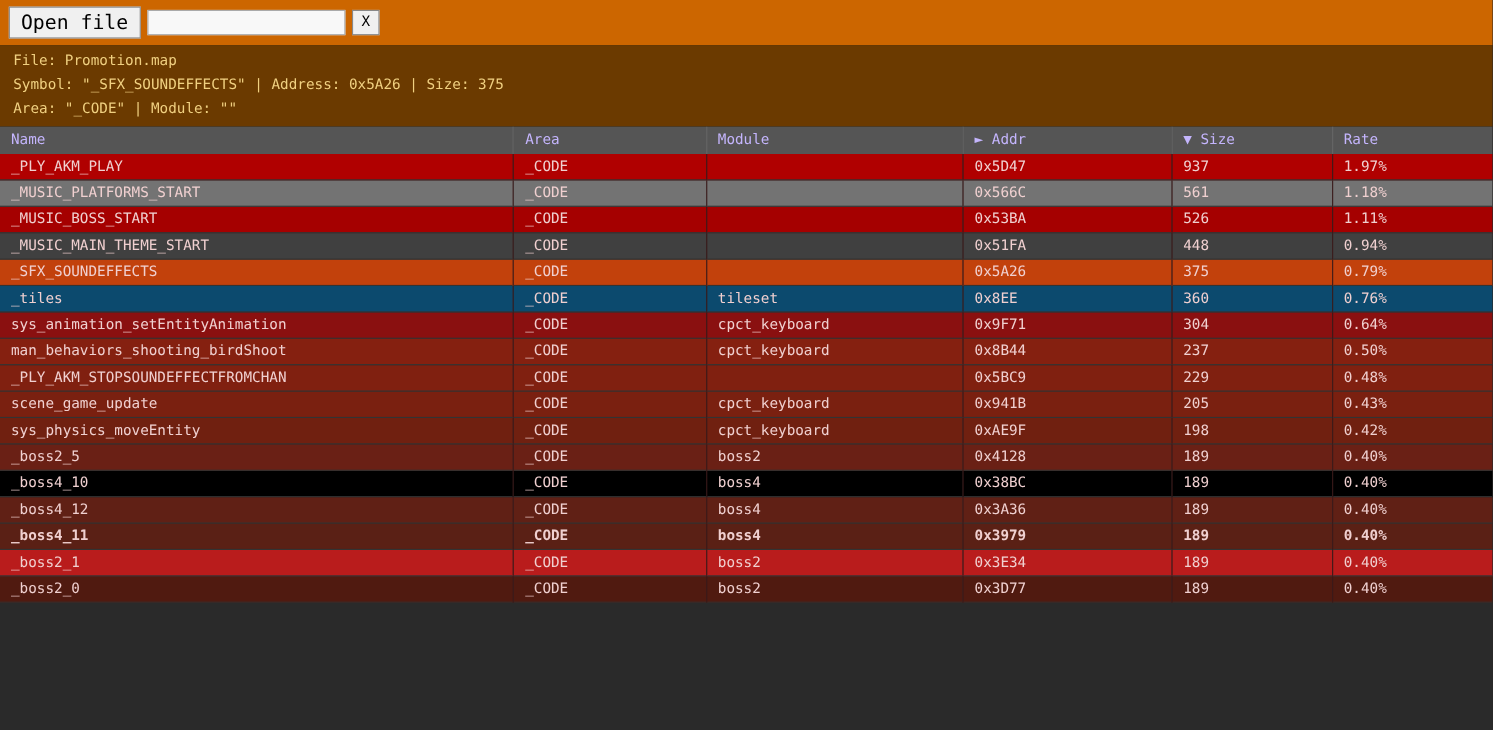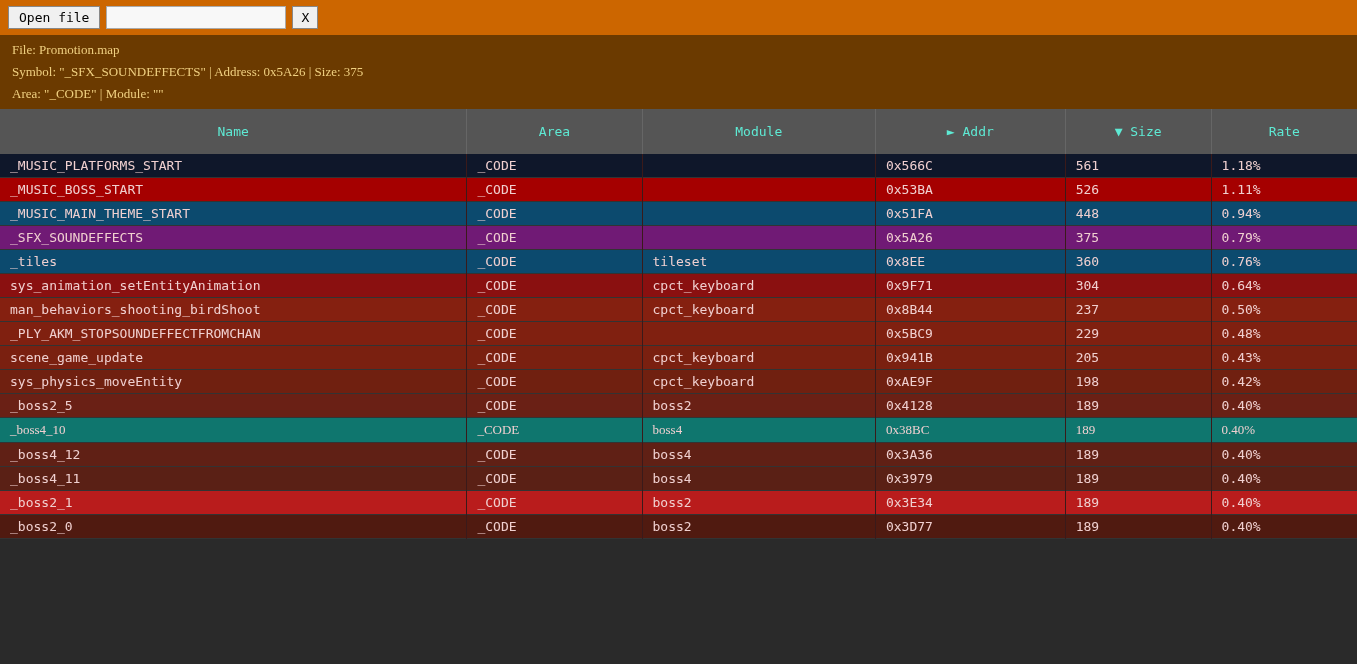--- a/index.html
+++ b/index.html
@@ -15,21 +15,21 @@
       background: #cc6600;
       padding: 6px 8px;
       display: flex;
       align-items: center;
       gap: 6px;
     }
     #open-file-btn {
       background: #f0f0f0;
       border: 1px solid #888;
       padding: 3px 10px;
-      font-size: 13px;
+      font-size: 18px;
       cursor: pointer;
       font-family: monospace;
     }
     #search-input {
       background: #f8f8f8;
       border: 1px solid #aaa;
       padding: 3px 6px;
       font-size: 13px;
       width: 180px;
       font-family: monospace;
@@ -44,77 +44,76 @@
     }
     #stats-text {
       color: #fff;
       font-size: 13px;
     }
 
     
     #info-section {
       background: #6b3a00;
       padding: 4px 12px;
-      font-family: Liberation Serif, serif;
     }
     .info-line {
       color: #f0d080;
       font-size: 13px;
       line-height: 1.7;
     }
 
     
     #table-container {
       overflow-y: auto;
       max-height: calc(664px - 130px);
     }
     table {
       width: 100%;
       border-collapse: collapse;
     }
     thead tr {
       background: #555;
     }
     thead th {
-      text-align: center;
-      padding: 15px 10px;
-      color: #5eead4;
+      text-align: left;
+      padding: 5px 10px;
+      color: #c4b5fd;
       font-weight: normal;
       border-right: 1px solid #666;
       cursor: pointer;
       user-select: none;
     }
     thead th:last-child { border-right: none; }
 
     tbody tr {
       border-bottom: 1px solid #333;
     }
     tbody td {
       padding: 4px 10px;
       color: #f0d0d0;
       border-right: 1px solid #3a1a1a;
     }
     tbody td:last-child { border-right: none; }
 
     
     .row-0 { background: #b00000; }
-    .row-1 { background: #0f172a; }
+    .row-1 { background: #737373; }
     .row-2 { background: #a50000; }
-    .row-3 { background: #0c4a6e; }
-    .row-4 { background: #701a75; }
+    .row-3 { background: #404040; }
+    .row-4 { background: #c2410c; }
     .row-5 { background: #0c4a6e; padding-left: 24px; }
     .row-6 { background: #8a1010; }
     .row-7 { background: #852010; }
     .row-8 { background: #802010; }
     .row-9 { background: #7a2010; }
     .row-10 { background: #702010; }
     .row-11 { background: #6a2015; }
-    .row-12 { background: #0f766e; font-family: Liberation Serif, serif; }
+    .row-12 { background: #000000; }
     .row-13 { background: #602015; }
-    .row-14 { background: #5a2015; }
+    .row-14 { background: #5a2015; font-weight: bold; }
     .row-15 { background: #b91c1c; }
     .row-16 { background: #501a10; }
 
     .col-name { width: 320px; }
     .col-area { width: 120px; }
     .col-module { width: 160px; }
     .col-addr { width: 130px; }
     .col-size { width: 100px; }
     .col-rate { width: 100px; }
   </style>
@@ -139,20 +138,28 @@
       <tr>
         <th class="col-name">Name</th>
         <th class="col-area">Area</th>
         <th class="col-module">Module</th>
         <th class="col-addr">► Addr</th>
         <th class="col-size">▼ Size</th>
         <th class="col-rate">Rate</th>
       </tr>
     </thead>
     <tbody id="table-body">
+    <tr class="row-0">
+          <td class="col-name">_PLY_AKM_PLAY</td>
+          <td class="col-area">_CODE</td>
+          <td class="col-module"></td>
+          <td class="col-addr">0x5D47</td>
+          <td class="col-size">937</td>
+          <td class="col-rate">1.97%</td>
+        </tr>
         <tr class="row-1">
           <td class="col-name">_MUSIC_PLATFORMS_START</td>
           <td class="col-area">_CODE</td>
           <td class="col-module"></td>
           <td class="col-addr">0x566C</td>
           <td class="col-size">561</td>
           <td class="col-rate">1.18%</td>
         </tr>
         <tr class="row-2">
           <td class="col-name">_MUSIC_BOSS_START</td>

